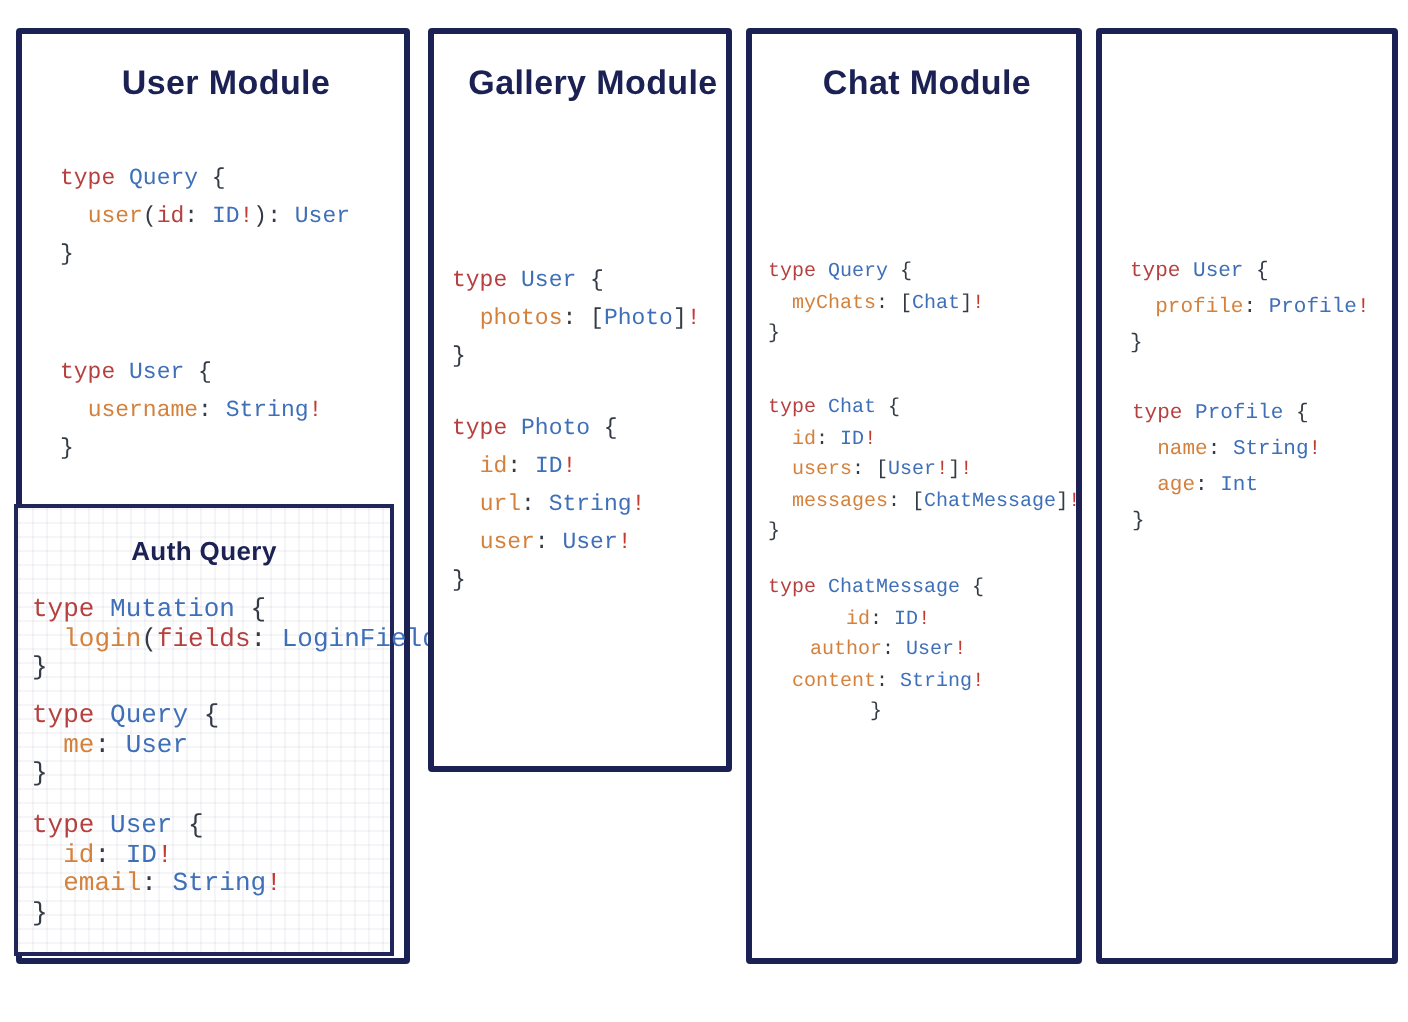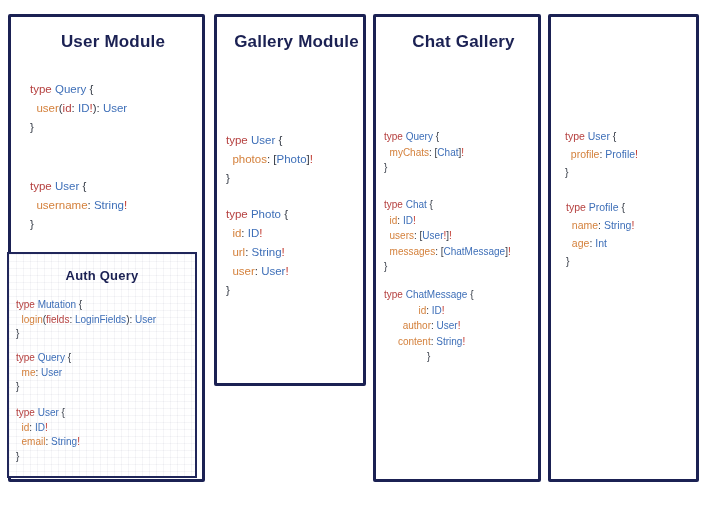--- a/index.html
+++ b/index.html
@@ -9,21 +9,21 @@
   }
   .module{
     position:absolute;box-sizing:border-box;background:#ffffff;
     border:3px solid #1b2153;border-radius:2px;padding-left:13px;
   }
   .module-title{
     margin:0;padding-top:15px;text-align:center;
     font-size:17px;font-weight:700;color:#1b2153;letter-spacing:.2px;
   }
   .code{
-    position:absolute;font-family:Liberation Sans, sans-serif;
+    position:absolute;font-family:Liberation Mono, monospace;
     white-space:pre;color:#353b46;
   }
   .code-line{white-space:pre;}
   .tok-k{color:#b5403f;}   
   .tok-t{color:#3e6fb8;}   
   .tok-f{color:#d4813c;}   
   .tok-p{color:#353b46;}   
   .tok-b{color:#c23a30;}   
 
   
@@ -40,21 +40,21 @@
   
   #auth{
     position:absolute;left:-4px;bottom:1px;width:190px;height:226px;
     box-sizing:border-box;border:2px solid #20265a;background:#ffffff;
     background-image:
       linear-gradient(rgba(27,33,83,.045) 1px, transparent 1px),
       linear-gradient(90deg, rgba(27,33,83,.045) 1px, transparent 1px);
     background-size:7px 7px;
   }
   #auth .module-title{font-size:13px;padding-top:14px;}
-  .code-auth{font-size:10px;line-height:14.5px;}
+  .code-auth{font-size:13px;line-height:14.5px;}
   #a-b1{top:44px;left:7px;}
   #a-b2{top:97px;left:7px;}
   #a-b3{top:152px;left:7px;}
 
   
   .code-gallery{font-size:11.5px;line-height:19px;}
   #g-b1{top:114px;left:9px;}
   #g-b2{top:188px;left:9px;}
 
   
@@ -86,21 +86,21 @@
     </section>
   </section>
 
   <section class="module" id="m-gallery">
     <h2 class="module-title">Gallery Module</h2>
     <div class="code code-gallery" id="g-b1"><div class="code-line"><span class="tok-k">type</span><span class="tok-p"> </span><span class="tok-t">User</span><span class="tok-p"> {</span></div><div class="code-line"><span class="tok-p">  </span><span class="tok-f">photos</span><span class="tok-p">: [</span><span class="tok-t">Photo</span><span class="tok-p">]</span><span class="tok-b">!</span></div><div class="code-line"><span class="tok-p">}</span></div></div>
     <div class="code code-gallery" id="g-b2"><div class="code-line"><span class="tok-k">type</span><span class="tok-p"> </span><span class="tok-t">Photo</span><span class="tok-p"> {</span></div><div class="code-line"><span class="tok-p">  </span><span class="tok-f">id</span><span class="tok-p">: </span><span class="tok-t">ID</span><span class="tok-b">!</span></div><div class="code-line"><span class="tok-p">  </span><span class="tok-f">url</span><span class="tok-p">: </span><span class="tok-t">String</span><span class="tok-b">!</span></div><div class="code-line"><span class="tok-p">  </span><span class="tok-f">user</span><span class="tok-p">: </span><span class="tok-t">User</span><span class="tok-b">!</span></div><div class="code-line"><span class="tok-p">}</span></div></div>
   </section>
 
   <section class="module" id="m-chat">
-    <h2 class="module-title">Chat Gallery</h2>
+    <h2 class="module-title">Chat Module</h2>
     <div class="code code-chat" id="c-b1"><div class="code-line"><span class="tok-k">type</span><span class="tok-p"> </span><span class="tok-t">Query</span><span class="tok-p"> {</span></div><div class="code-line"><span class="tok-p">  </span><span class="tok-f">myChats</span><span class="tok-p">: [</span><span class="tok-t">Chat</span><span class="tok-p">]</span><span class="tok-b">!</span></div><div class="code-line"><span class="tok-p">}</span></div></div>
     <div class="code code-chat" id="c-b2"><div class="code-line"><span class="tok-k">type</span><span class="tok-p"> </span><span class="tok-t">Chat</span><span class="tok-p"> {</span></div><div class="code-line"><span class="tok-p">  </span><span class="tok-f">id</span><span class="tok-p">: </span><span class="tok-t">ID</span><span class="tok-b">!</span></div><div class="code-line"><span class="tok-p">  </span><span class="tok-f">users</span><span class="tok-p">: [</span><span class="tok-t">User</span><span class="tok-b">!</span><span class="tok-p">]</span><span class="tok-b">!</span></div><div class="code-line"><span class="tok-p">  </span><span class="tok-f">messages</span><span class="tok-p">: [</span><span class="tok-t">ChatMessage</span><span class="tok-p">]</span><span class="tok-b">!</span></div><div class="code-line"><span class="tok-p">}</span></div></div>
     <div class="code code-chat" id="c-b3"><div class="code-line"><span class="tok-k">type</span><span class="tok-p"> </span><span class="tok-t">ChatMessage</span><span class="tok-p"> {</span></div><div class="code-line"><span class="tok-p">  </span><span class="tok-f">id</span><span class="tok-p">: </span><span class="tok-t">ID</span><span class="tok-b">!</span></div><div class="code-line"><span class="tok-p">  </span><span class="tok-f">author</span><span class="tok-p">: </span><span class="tok-t">User</span><span class="tok-b">!</span></div><div class="code-line"><span class="tok-p">  </span><span class="tok-f">content</span><span class="tok-p">: </span><span class="tok-t">String</span><span class="tok-b">!</span></div><div class="code-line"><span class="tok-p">}</span></div></div>
   </section>
 
   <section class="module" id="m-profile">
     <div class="code code-profile" id="p-b1"><div class="code-line"><span class="tok-k">type</span><span class="tok-p"> </span><span class="tok-t">User</span><span class="tok-p"> {</span></div><div class="code-line"><span class="tok-p">  </span><span class="tok-f">profile</span><span class="tok-p">: </span><span class="tok-t">Profile</span><span class="tok-b">!</span></div><div class="code-line"><span class="tok-p">}</span></div></div>
     <div class="code code-profile" id="p-b2"><div class="code-line"><span class="tok-k">type</span><span class="tok-p"> </span><span class="tok-t">Profile</span><span class="tok-p"> {</span></div><div class="code-line"><span class="tok-p">  </span><span class="tok-f">name</span><span class="tok-p">: </span><span class="tok-t">String</span><span class="tok-b">!</span></div><div class="code-line"><span class="tok-p">  </span><span class="tok-f">age</span><span class="tok-p">: </span><span class="tok-t">Int</span></div><div class="code-line"><span class="tok-p">}</span></div></div>
   </section>
 

